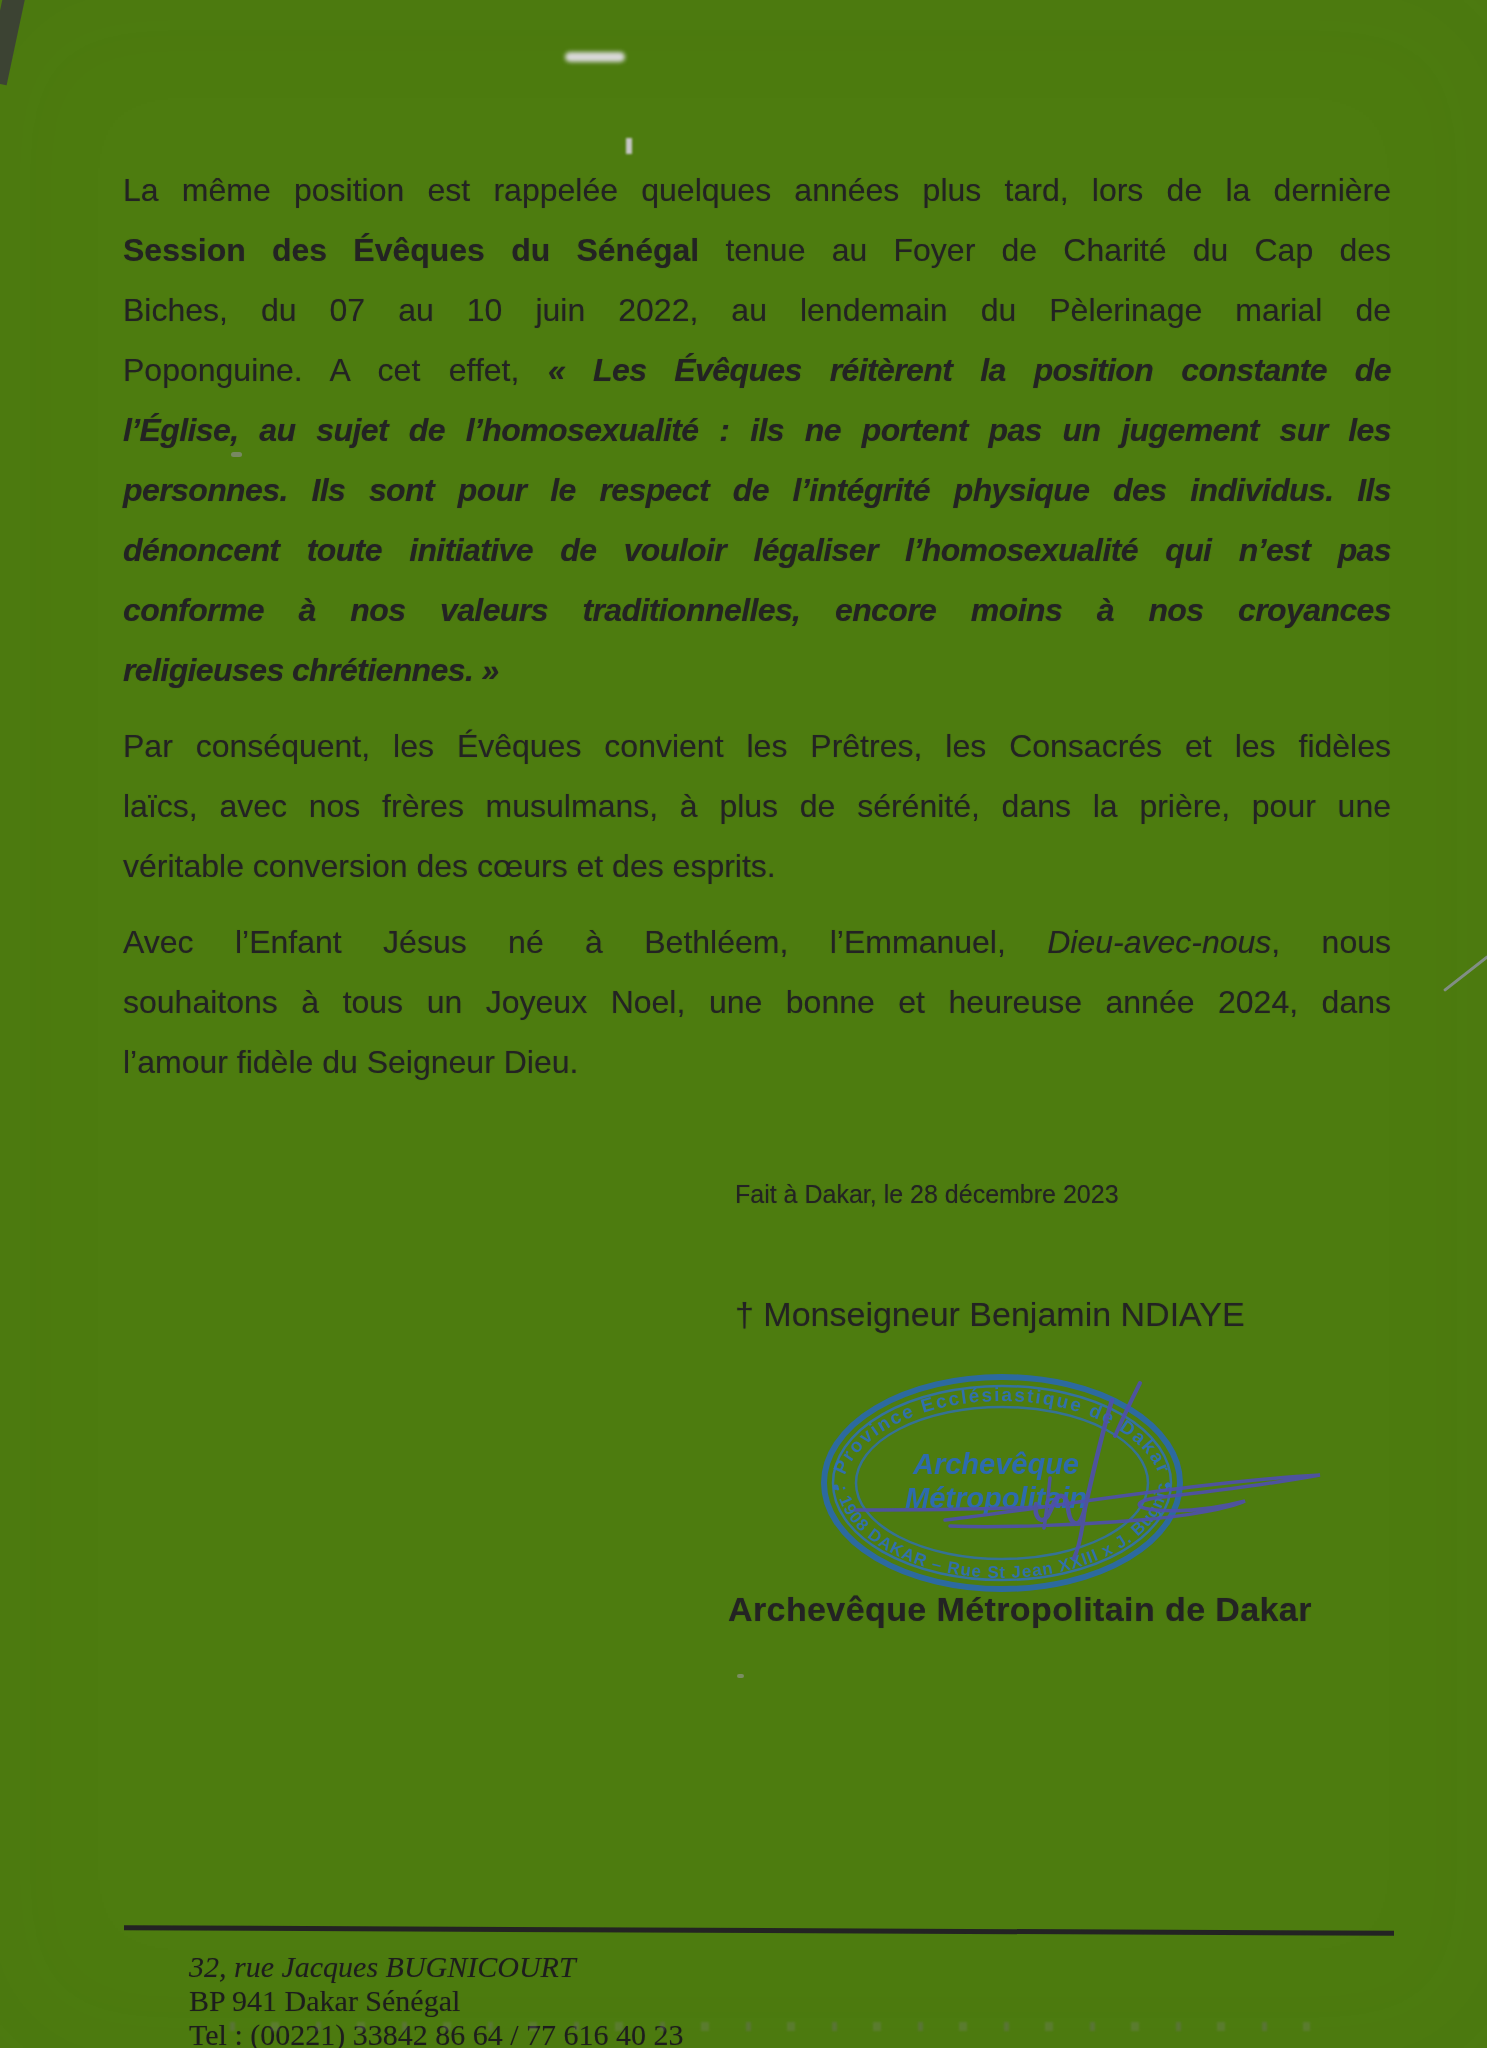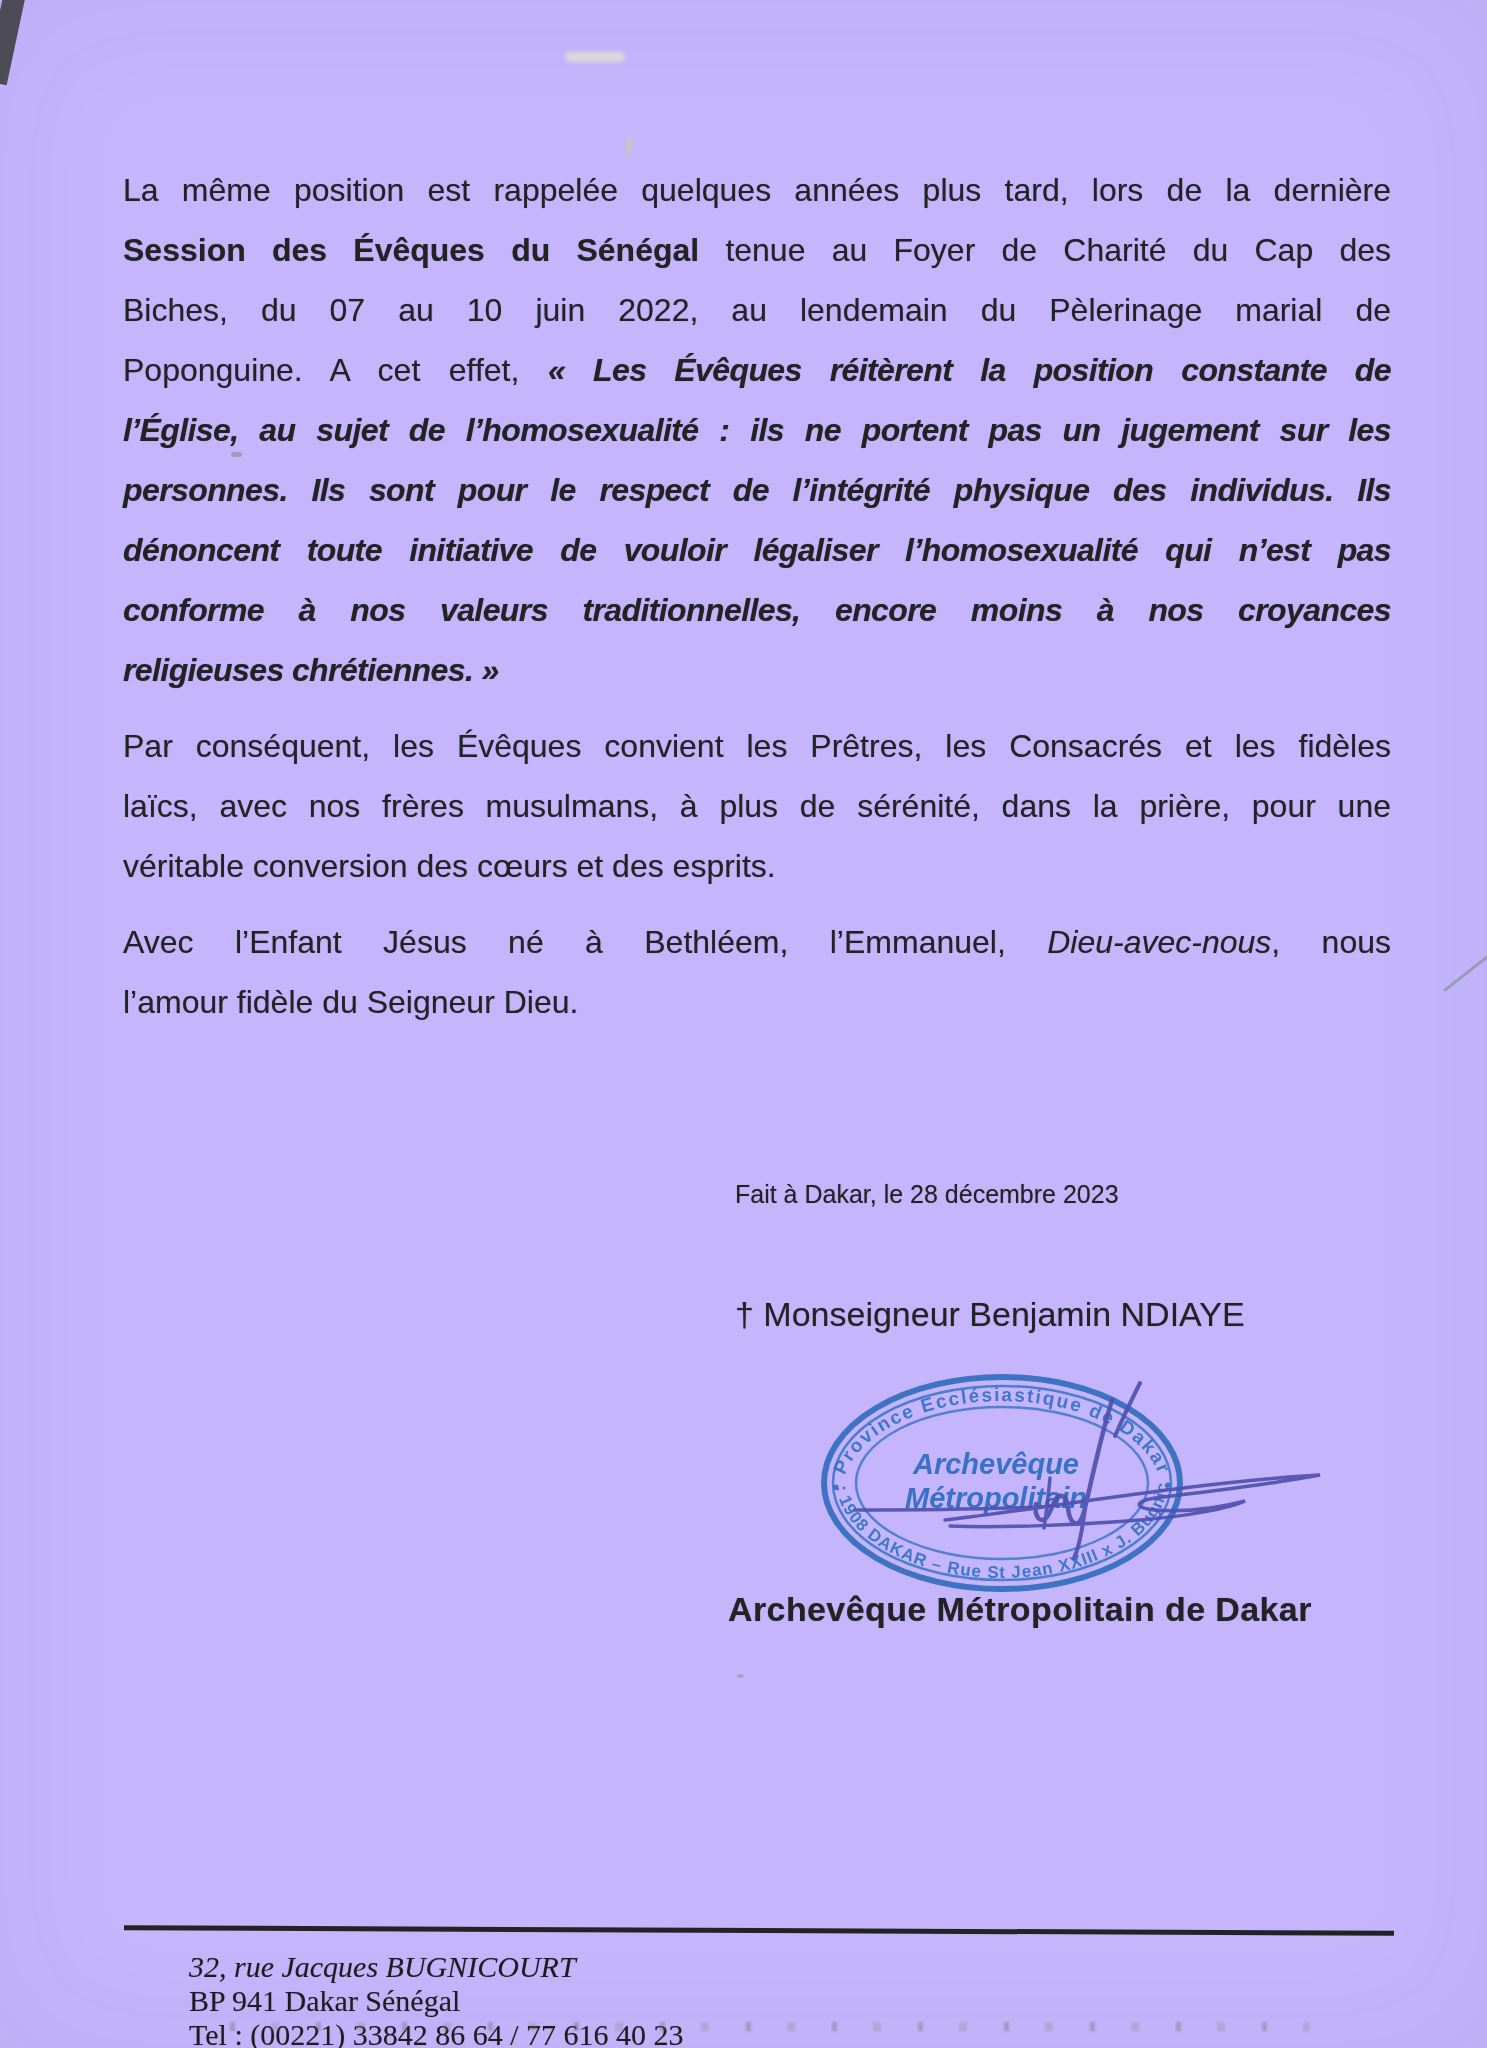--- a/index.html
+++ b/index.html
@@ -1,20 +1,20 @@
 <!DOCTYPE html>
 <html><head>
 <meta charset="utf-8">
 <style>
   html,body{margin:0;padding:0;background:#e8e8e8;}
   #page{
     position:relative;
     width:1487px;height:2048px;
     margin:0 auto;
-    background:#c4b5fd;
+    background:#4d7c0f;
     overflow:hidden;
     font-family:"Liberation Sans", sans-serif;
     color:#232323;
     box-shadow: inset 0 0 140px rgba(60,60,60,0.05);
   }
   
   #letter-body{
     position:absolute;left:123px;top:160px;width:1268px;
   }
   .para{margin:0;}
@@ -116,20 +116,21 @@
         <div class="line"><span class="run-bi">conforme à nos valeurs traditionnelles, encore moins à nos croyances</span></div>
         <div class="line lastline"><span class="run-bi">religieuses chrétiennes. »</span></div>
       </div>
       <div class="para">
         <div class="line"><span class="run-r">Par conséquent, les Évêques convient les Prêtres, les Consacrés et les fidèles</span></div>
         <div class="line"><span class="run-r">laïcs, avec nos frères musulmans, à plus de sérénité, dans la prière, pour une</span></div>
         <div class="line lastline"><span class="run-r">véritable conversion des cœurs et des esprits.</span></div>
       </div>
       <div class="para">
         <div class="line"><span class="run-r">Avec l’Enfant Jésus né à Bethléem, l’Emmanuel, </span><span class="run-i">Dieu-avec-nous</span><span class="run-r">, nous</span></div>
+        <div class="line"><span class="run-r">souhaitons à tous un Joyeux Noel, une bonne et heureuse année 2024, dans</span></div>
         <div class="line lastline"><span class="run-r">l’amour fidèle du Seigneur Dieu.</span></div>
       </div>
     </div>
 
   <div id="date-line">Fait à Dakar, le 28 décembre 2023</div>
   <div id="signatory-line">† Monseigneur Benjamin NDIAYE</div>
   <div id="signatory-title">Archevêque Métropolitain de Dakar</div>
 
   <div id="stamp">
     <svg width="540" height="290" viewBox="0 0 540 290">

